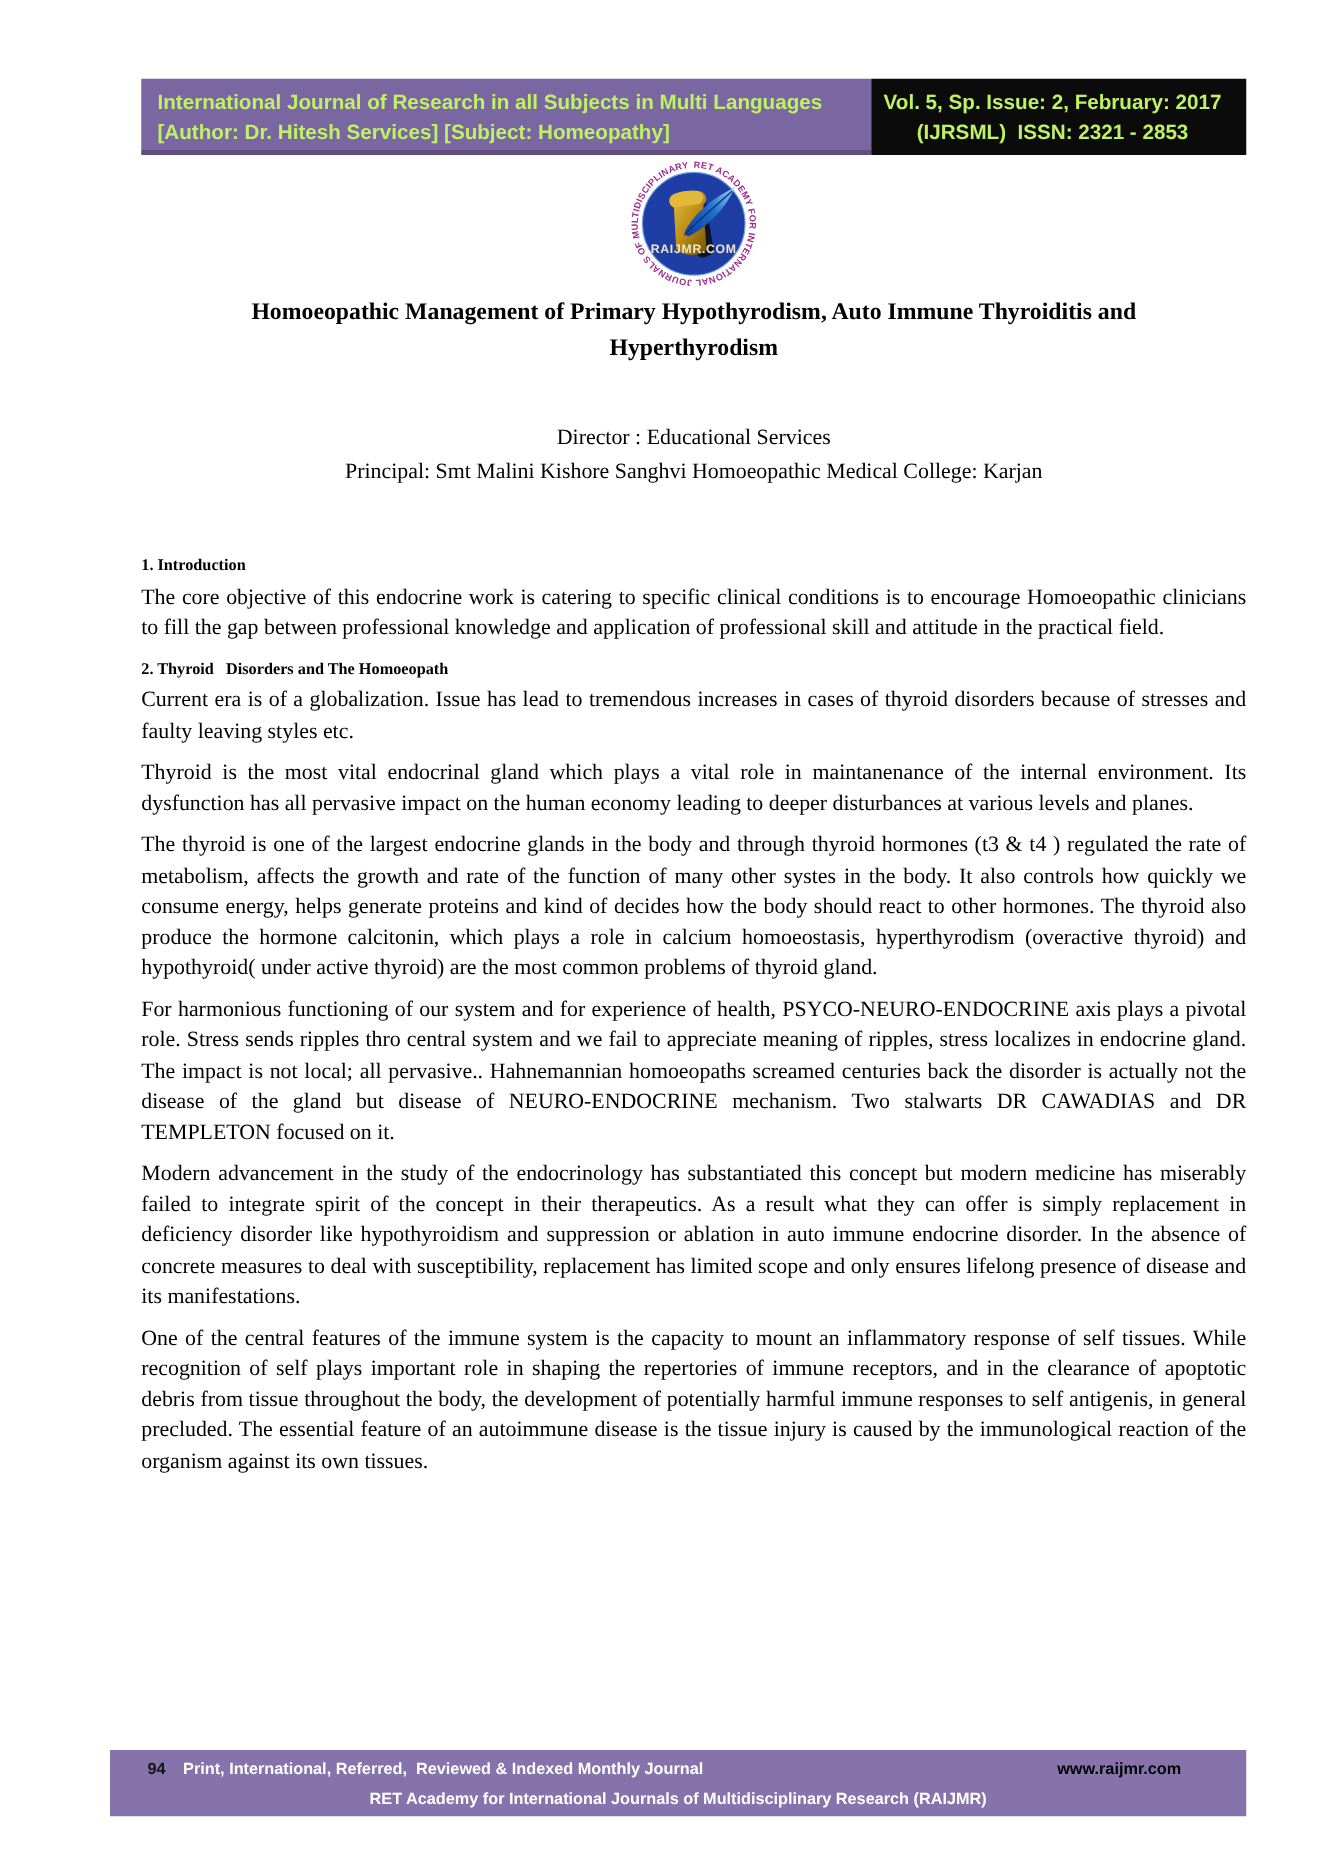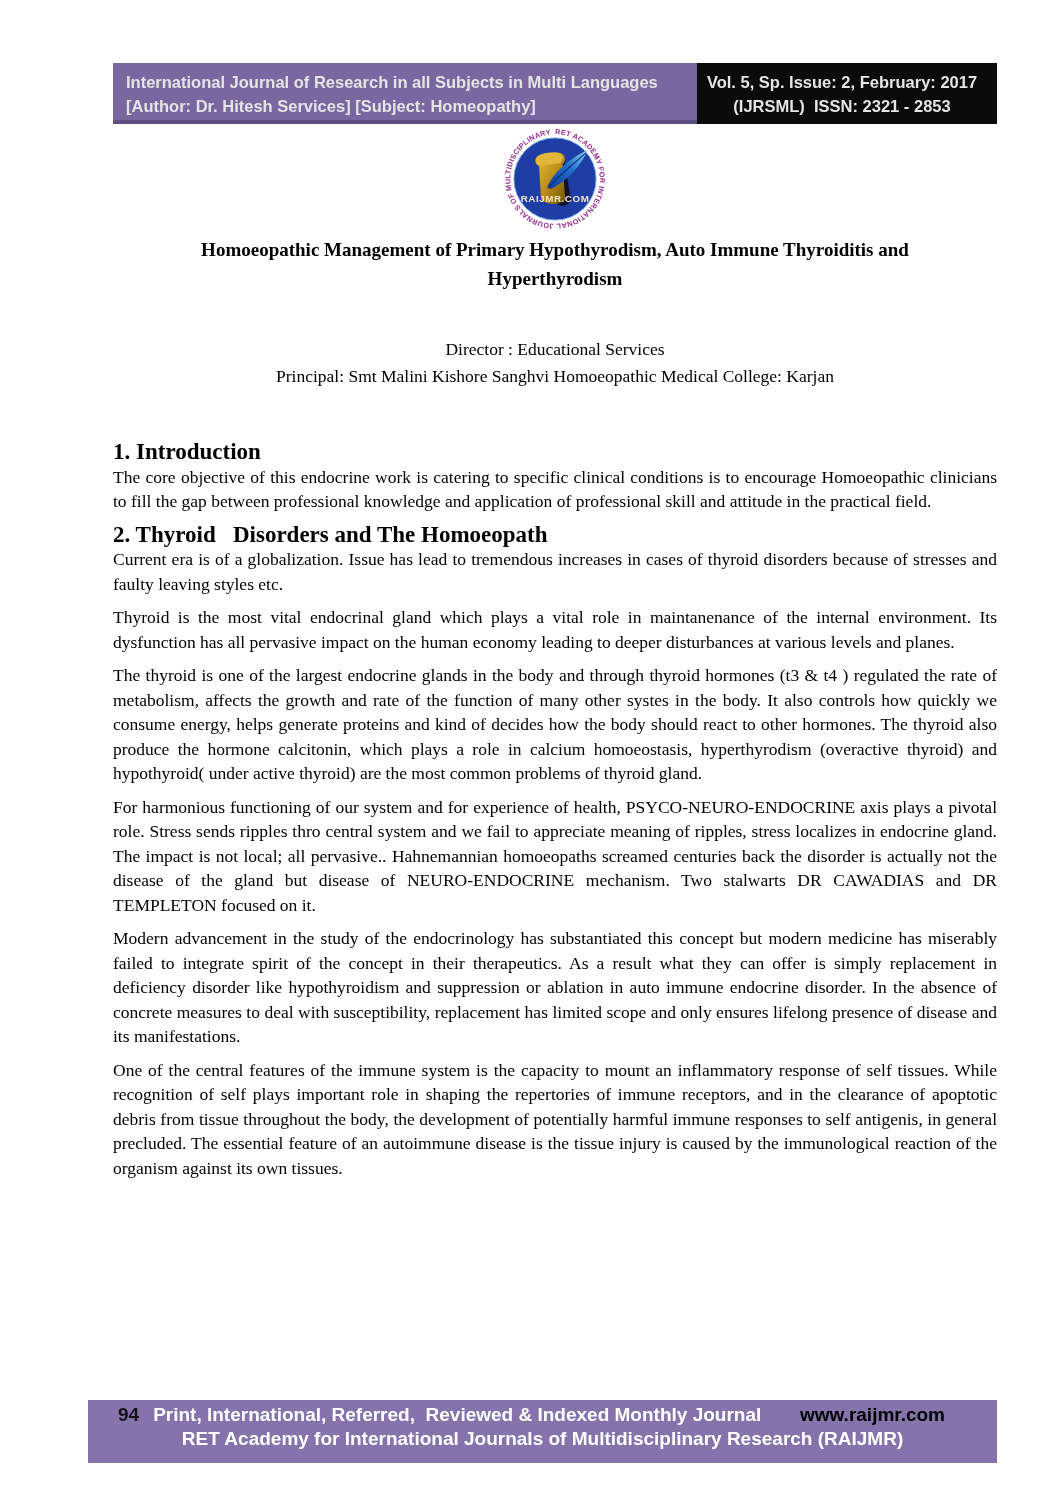--- a/index.html
+++ b/index.html
@@ -7,21 +7,21 @@
   .page {
     position:relative; width:1058px; height:1497px; margin:0 auto;
     background:#fff; color:#000; overflow:hidden;
     font-family:"Liberation Serif", serif;
   }
 
   
   .masthead {
     position:absolute; top:63px; left:113px; width:884px; height:61px;
     display:flex; font-family:"Liberation Sans", sans-serif; font-weight:bold;
-    font-size:16.5px; color:#e5e5e5;
+    font-size:16.5px; color:#bef264;
   }
   .mast-left {
     width:584px; background:var(--header-purple,#7a66a0);
     padding:7px 0 0 13px; line-height:24px;
     border-bottom:4px solid rgba(0,0,0,0.22);
   }
   .mast-left div, .mast-right div { white-space:pre; }
   .mast-right {
     flex:1; background:var(--header-black,#0b0b0b);
     text-align:center; padding:7px 10px 0 0; line-height:24px;
@@ -49,30 +49,30 @@
   .authors {
     position:absolute; top:336px; left:113px; width:884px;
     text-align:center; font-size:17.5px; line-height:27px;
   }
 
   
   .bodytext {
     position:absolute; top:440px; left:113px; width:884px;
     font-size:17.5px; line-height:24.5px; text-align:justify;
   }
-  .bodytext h2 { font-size:23px; font-weight:bold; margin:9px 0 0 0; white-space:pre-wrap; text-align:left; }
+  .bodytext h2 { font-size:13px; font-weight:bold; margin:9px 0 0 0; white-space:pre-wrap; text-align:left; }
   .bodytext section:first-of-type h2 { margin-top:0; }
   .bodytext p { margin:0 0 9px 0; }
 
   
   .footbar {
-    position:absolute; top:1400px; left:88px; width:909px; height:63px;
+    position:absolute; top:1400px; left:88px; width:909px; height:53px;
     background:var(--footer-purple,#8673ac);
     font-family:"Liberation Sans", sans-serif; font-weight:bold;
-    font-size:19px; color:#fff; padding-top:3px;
+    font-size:13px; color:#fff; padding-top:3px;
   }
   .foot1 { display:flex; align-items:baseline; line-height:24px; padding-left:30px; }
   .pagenum { color:#141414; margin-right:14px; }
   .foot-left { white-space:pre; }
   .foot-url { margin-left:auto; color:#000000; margin-right:52px; }
   .foot2 { text-align:center; line-height:24px; }
 </style>
 </head>
 <body>
 

